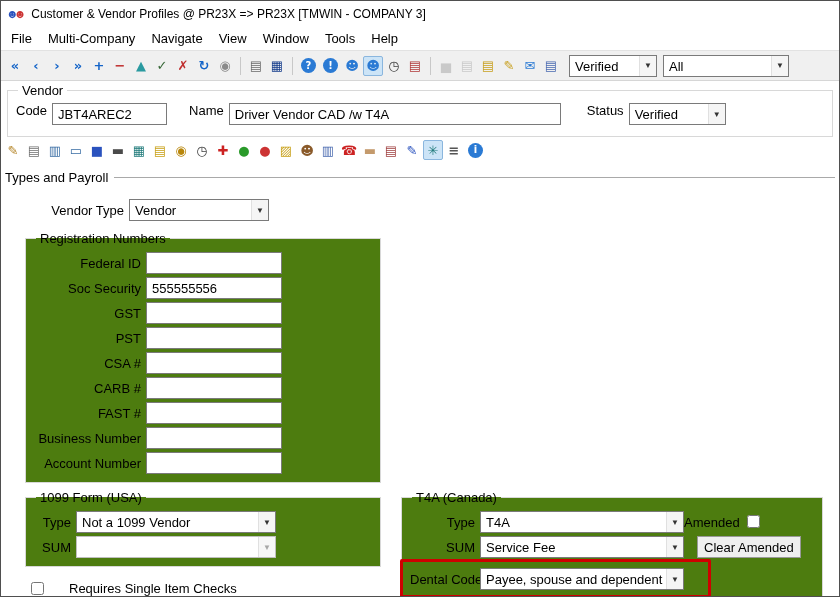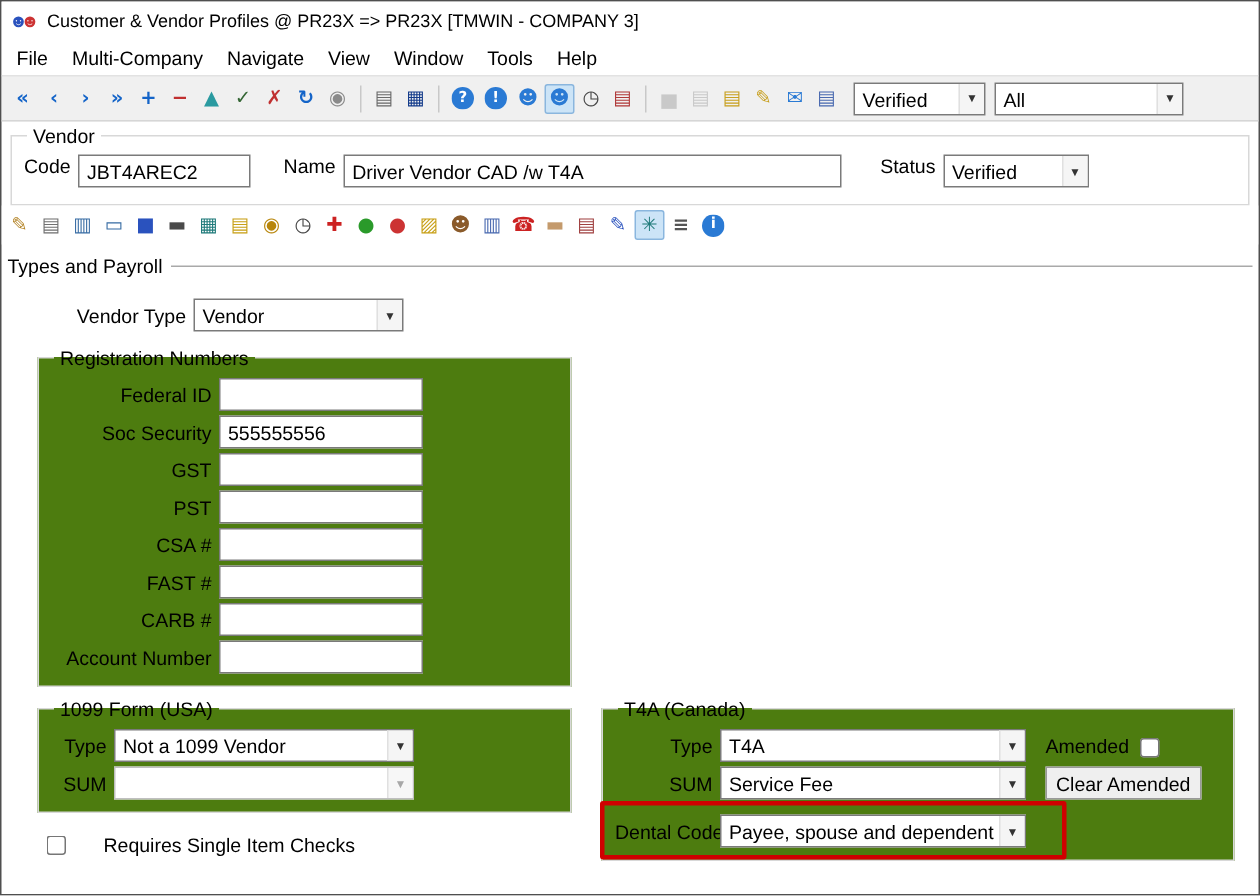--- a/index.html
+++ b/index.html
@@ -54,21 +54,21 @@
   .flabel { font-size: 13px; text-align: right; padding-right: 5px; white-space: nowrap; flex: none; }
   .vendor-type-row { margin-top: 13px; }
 
   .reg-box { width: 356px; margin-top: 10px; }
   .reg-box .frow { margin-top: 3px; }
 
   .bottom-cols { display: flex; align-items: flex-start; gap: 20px; margin-top: 7px; }
   .left-col { width: 356px; flex: none; }
   .f1099 { width: 356px; }
   .t4a { width: 422px; flex: none; }
-  .amended-wrap { display: flex; align-items: flex-end; margin-left: 13px; gap: 7px; }
+  .amended-wrap { display: flex; align-items: flex-start; gap: 7px; }
   .btn { height: 22px; margin-left: 13px; padding: 0 6px; font-size: 13px; font-family: inherit; background: #efefef; border: 1px solid #999; color: #000; }
   .cb { width: 13px; height: 13px; margin: 0; flex: none; }
   .checks-row { margin-top: 14px; display: flex; align-items: center; gap: 25px; padding-left: 6px; }
   .checks-row .flabel-left { font-size: 13px; }
 
   .dental-row { position: relative; margin-top: 10px !important; }
   .red-annotation { position: absolute; left: -10px; top: -9px; width: 311px; height: 39px; border: 3px solid #cf0000; border-radius: 2px; pointer-events: none; z-index: 5; }
 </style>
 </head>
 <body>
@@ -208,25 +208,29 @@
       </div>
       <div class="frow">
         <span class="flabel" style="width:112px">PST</span>
         <input class="tinput" style="width: 136px;" value="">
       </div>
       <div class="frow">
         <span class="flabel" style="width:112px">CSA #</span>
         <input class="tinput" style="width: 136px;" value="">
       </div>
       <div class="frow">
+        <span class="flabel" style="width:112px">CARB #</span>
+        <input class="tinput" style="width: 136px;" value="">
+      </div>
+      <div class="frow">
         <span class="flabel" style="width:112px">FAST #</span>
         <input class="tinput" style="width: 136px;" value="">
       </div>
       <div class="frow">
-        <span class="flabel" style="width:112px">CARB #</span>
+        <span class="flabel" style="width:112px">Business Number</span>
         <input class="tinput" style="width: 136px;" value="">
       </div>
       <div class="frow">
         <span class="flabel" style="width:112px">Account Number</span>
         <input class="tinput" style="width: 136px;" value="">
       </div>
     </fieldset>
 
     <div class="bottom-cols">
 

